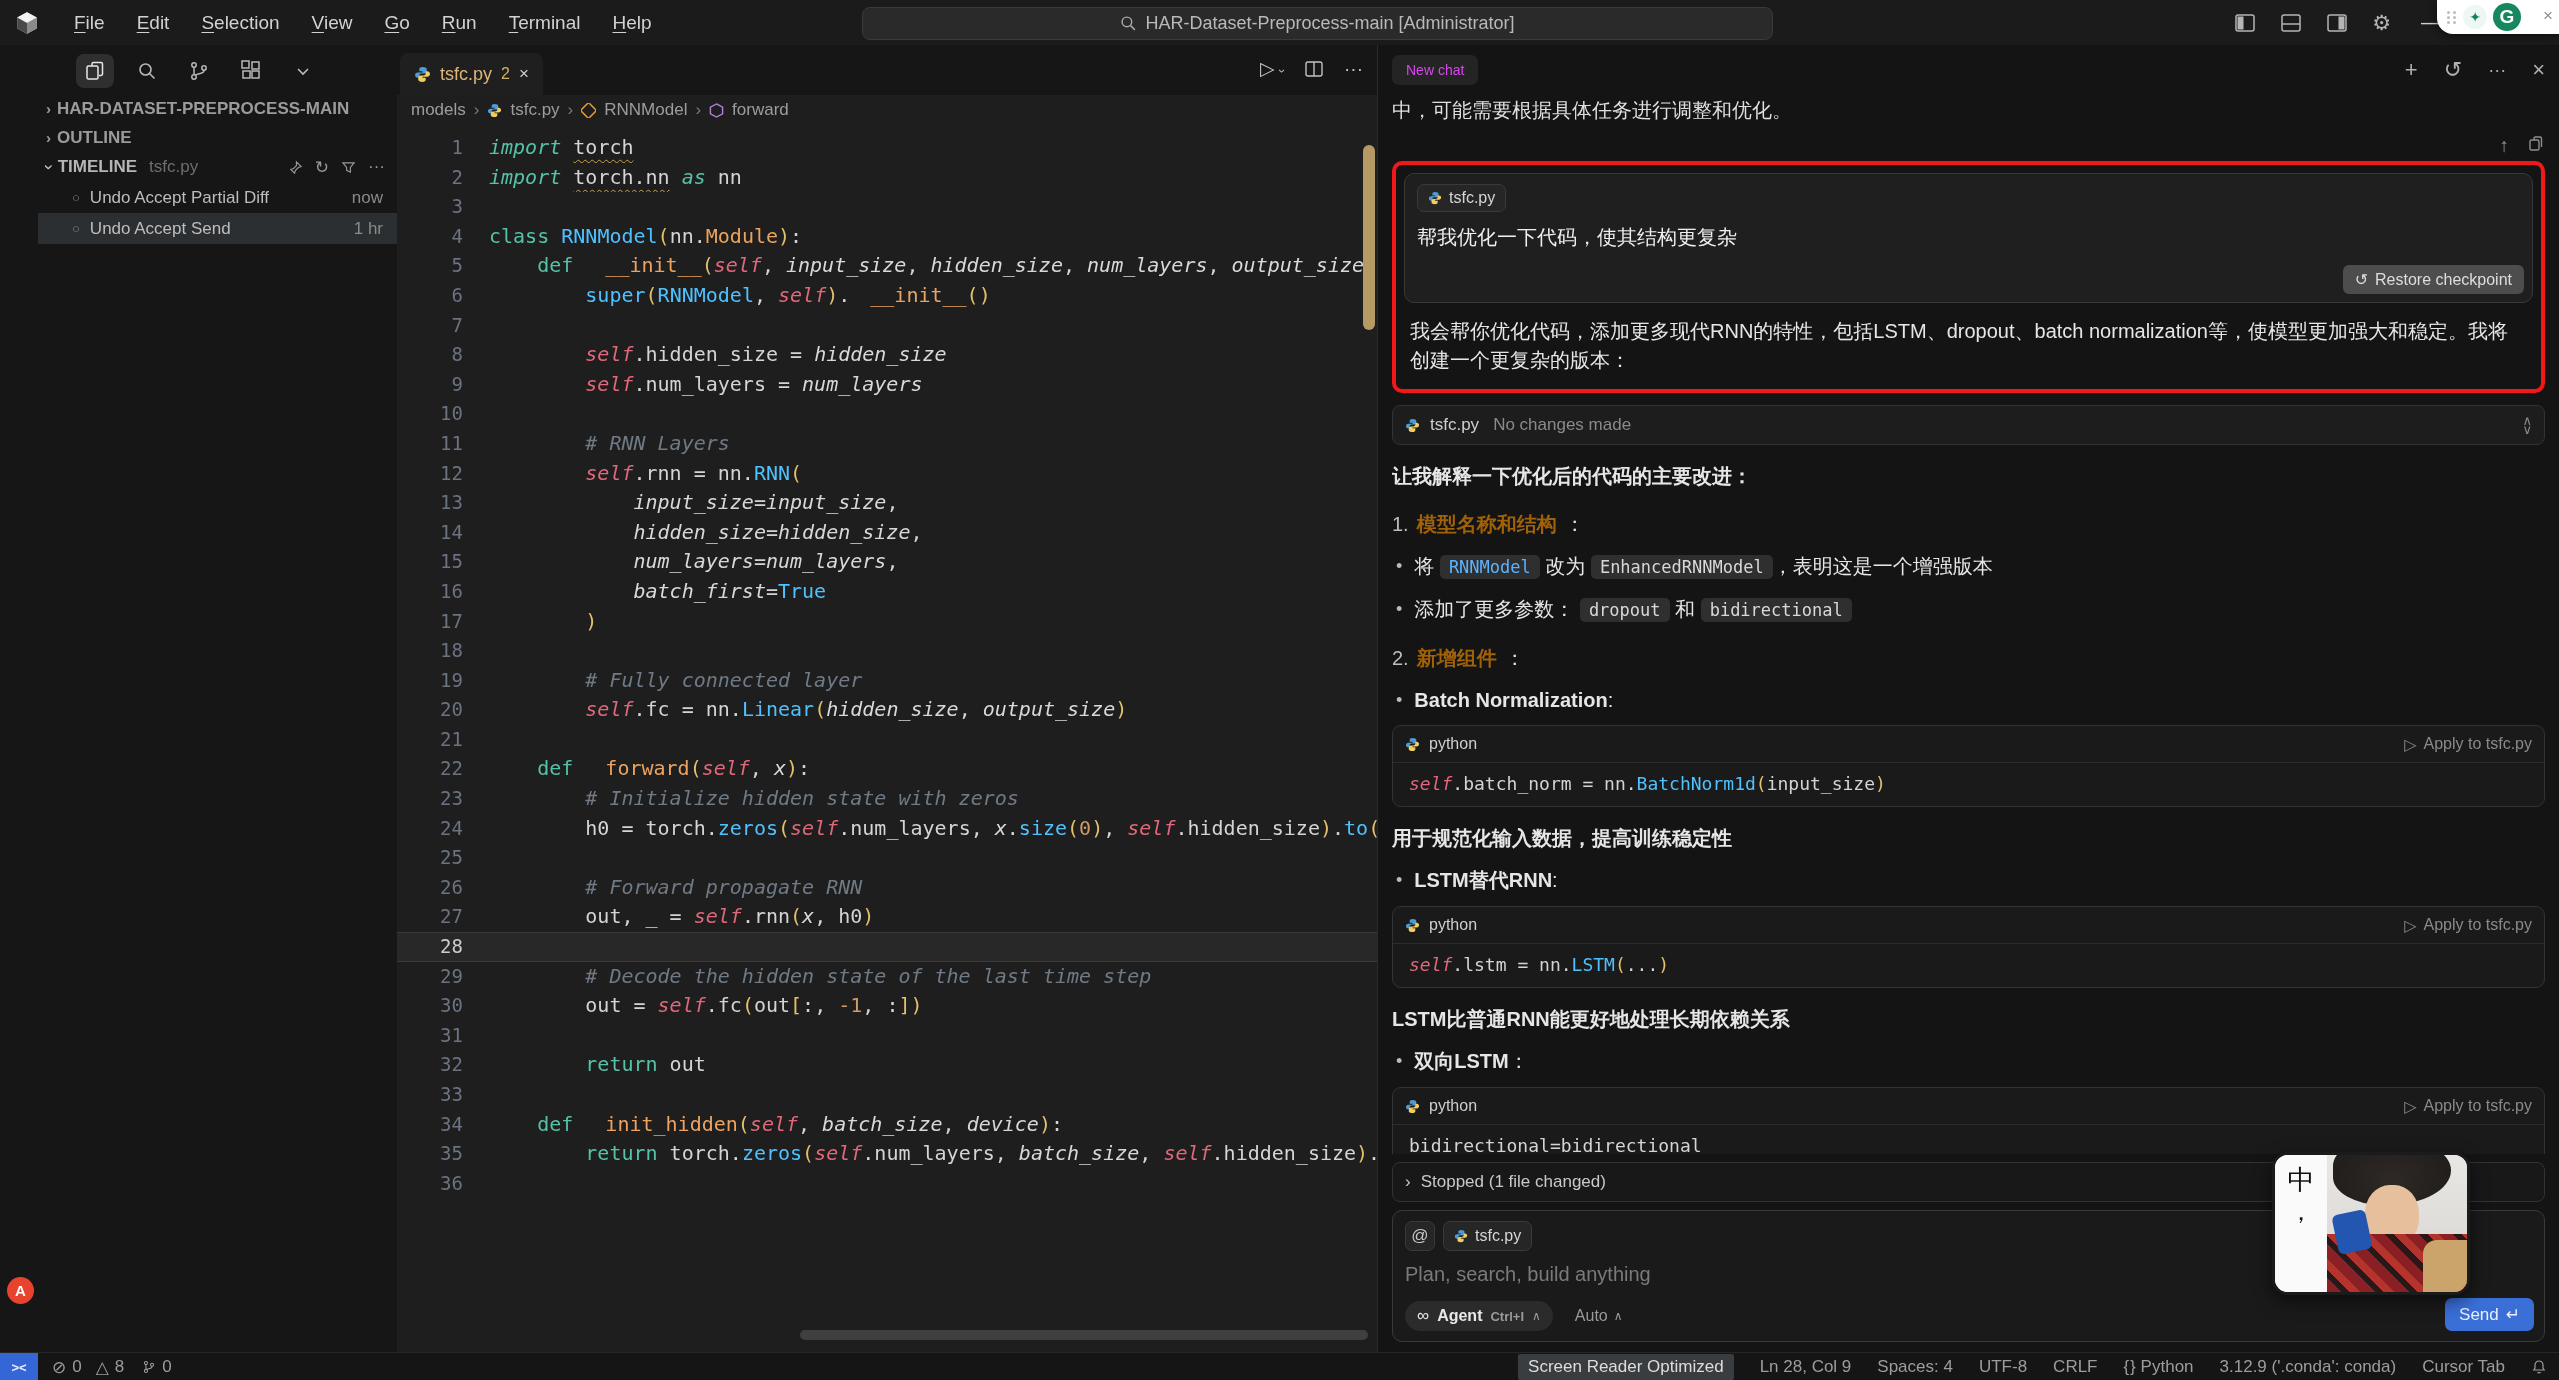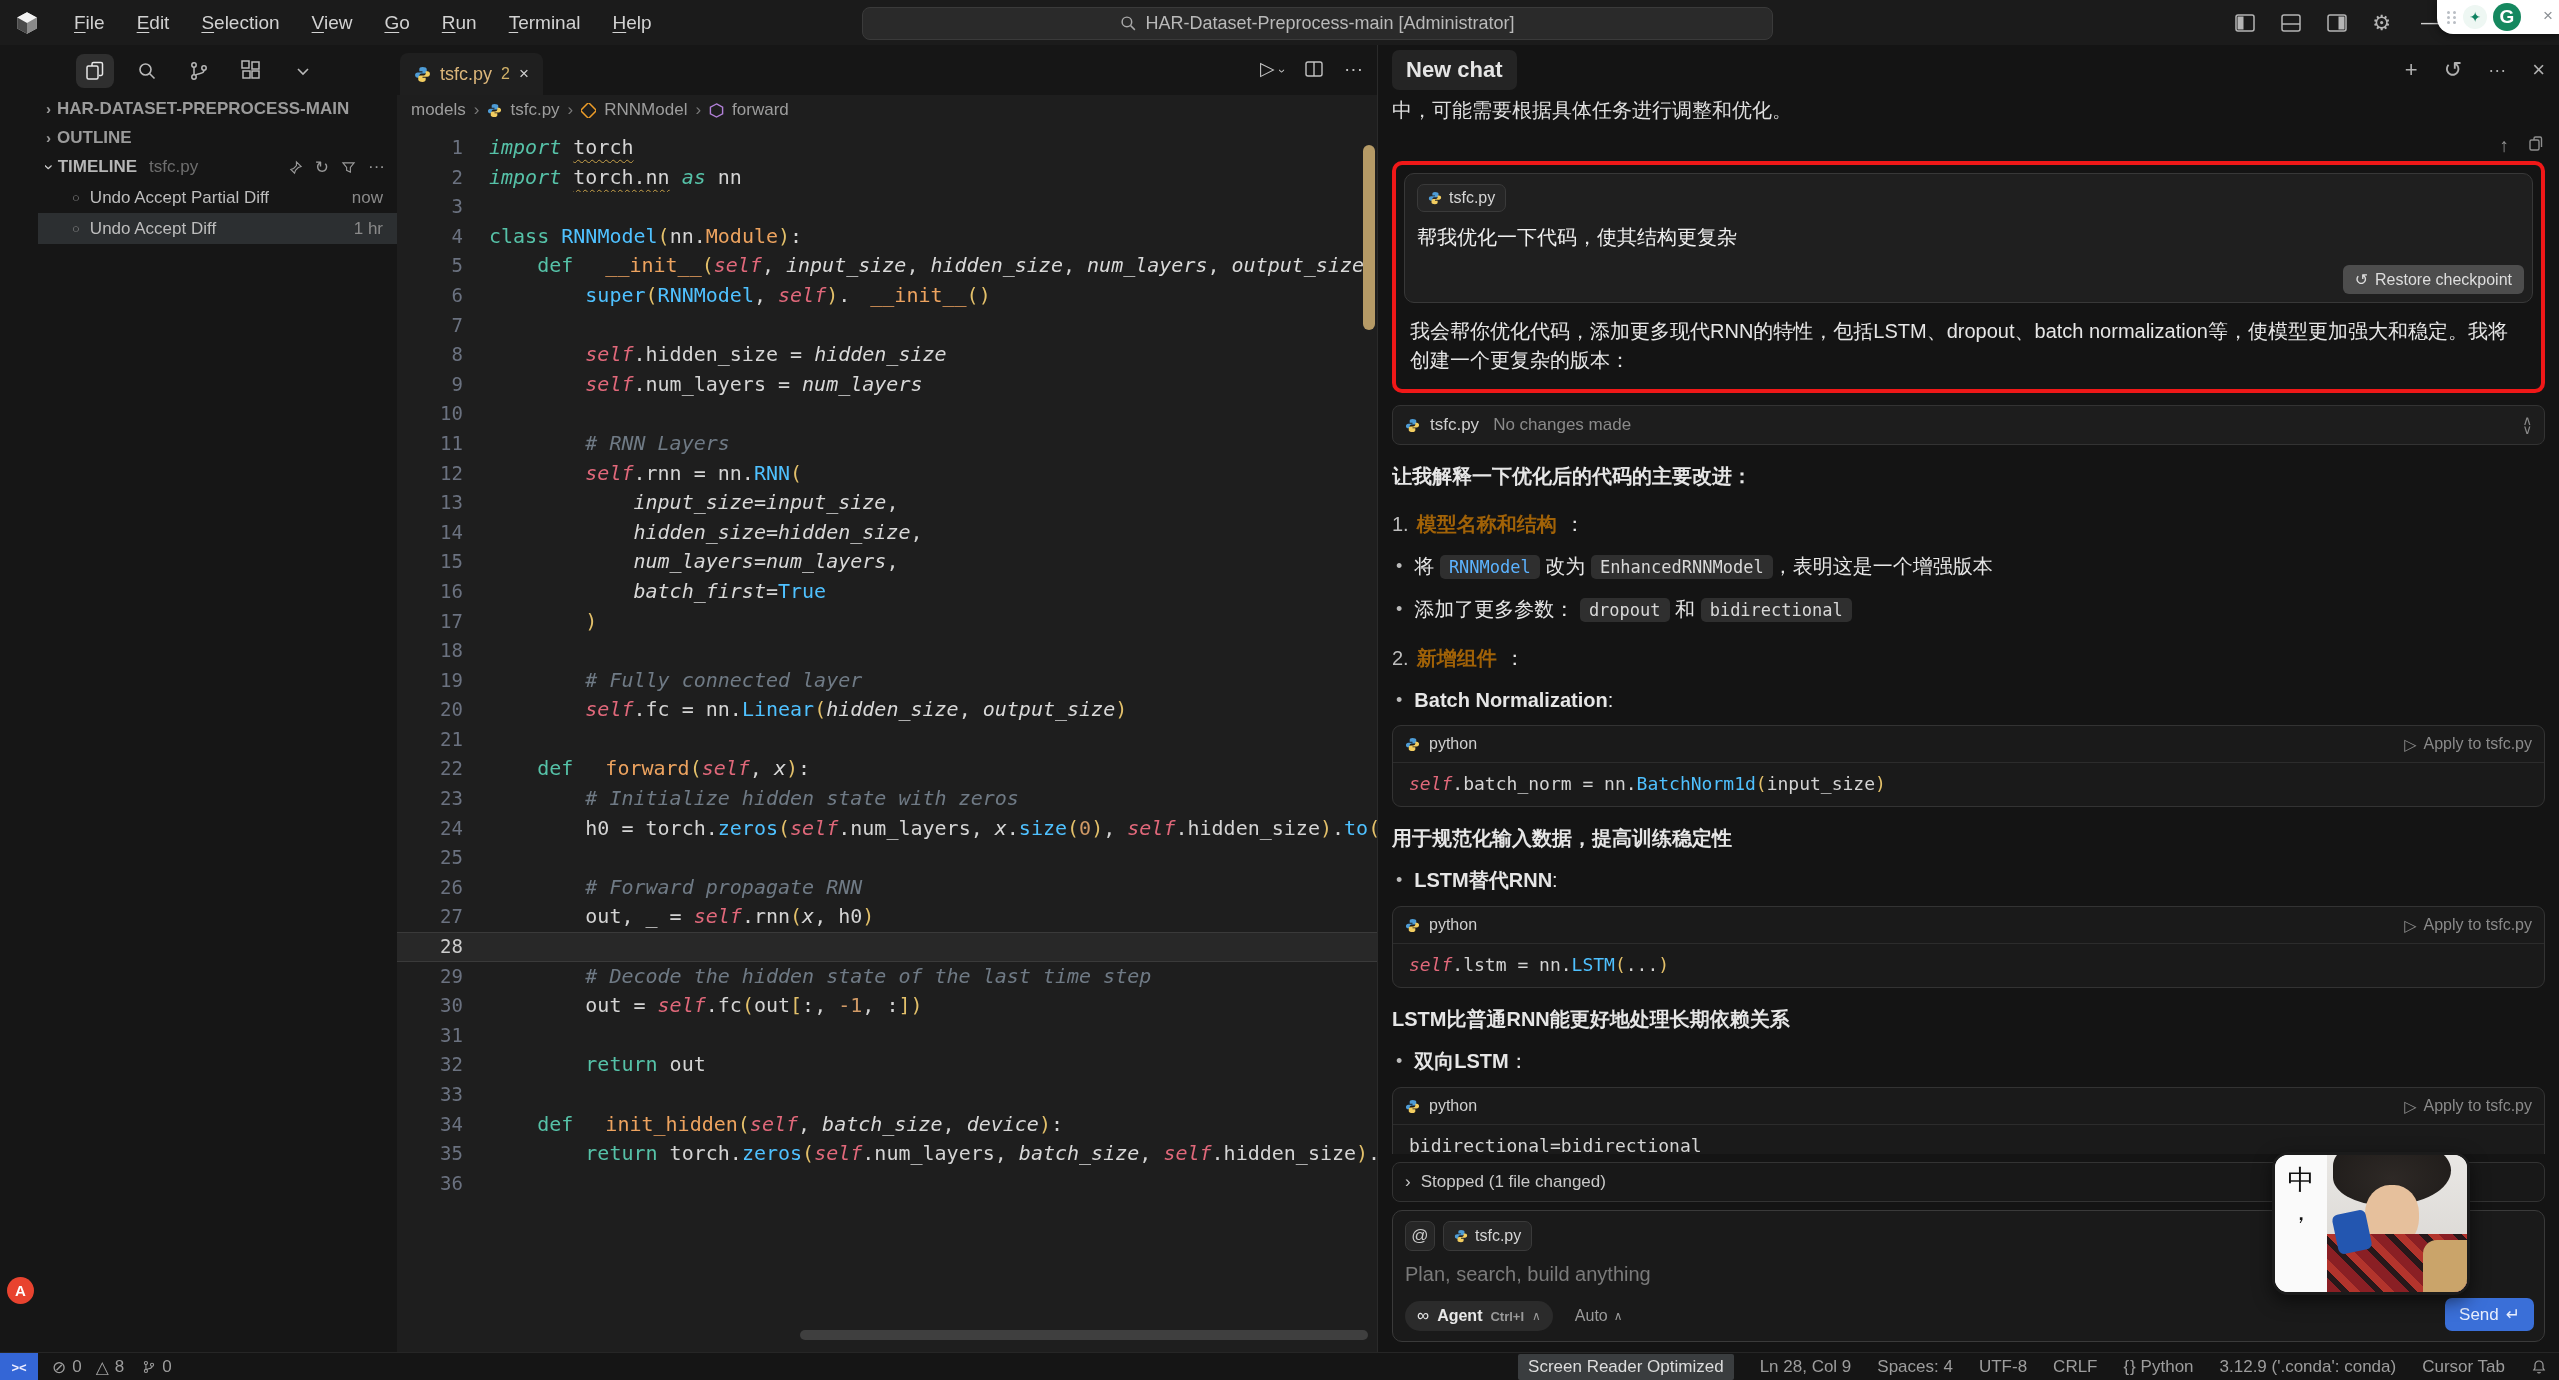--- a/index.html
+++ b/index.html
@@ -76,21 +76,21 @@
   .t.p{color:#e3c06a;}
   .t.n{color:#d19a66;}
   .t.b{color:#4fc1ff;}
   .t.sq{text-decoration:underline wavy #c8a24a;text-decoration-thickness:1px;text-underline-offset:5px;}
   .vthumb{position:absolute;right:2px;top:20px;width:12px;height:185px;background:#b59a66;border-radius:6px;}
   .hthumb{position:absolute;left:403px;bottom:12px;width:568px;height:10px;background:#3f3f3f;border-radius:5px;}
 
   
   .chat{flex:1;background:#141414;border-left:1px solid #2a2a2a;position:relative;display:flex;flex-direction:column;font-size:20px;color:#e6e6e6;}
   .chat-header{height:50px;display:flex;align-items:center;padding:0 14px;flex:none;}
-  .chat-tab{background:#242424;border-radius:7px;padding:7px 14px;font-size:22px;font-weight:bold;color:#e5e5e5;}
+  .chat-tab{background:#242424;border-radius:7px;padding:7px 14px;font-size:14px;font-weight:normal;color:#d946ef;}
   .chat-hicons{margin-left:auto;display:flex;gap:26px;color:#b0b0b0;font-size:22px;align-items:center;}
   .chat-scroll{flex:1;overflow:hidden;padding:0 14px;}
   .clip-line{margin-top:2px;height:24px;overflow:hidden;color:#dfdfdf;}
   .msg-actions{display:flex;justify-content:flex-end;gap:18px;color:#8f8f8f;margin-top:14px;height:20px;font-size:19px;}
   .red-box{margin-top:6px;border:4px solid #f01818;border-radius:10px;padding:8px;}
   .user-card{background:#1f1f1f;border:1px solid #383838;border-radius:10px;padding:10px 12px;height:130px;position:relative;box-sizing:border-box;}
   .chip{display:inline-flex;align-items:center;gap:7px;background:#262626;border:1px solid #3a3a3a;border-radius:7px;
     padding:4px 10px;font-size:16px;color:#d6d6d6;}
   .user-msg{margin-top:12px;color:#efefef;}
   .restore-btn{position:absolute;right:8px;bottom:8px;background:#4d4d4d;border-radius:6px;padding:5px 12px;font-size:16px;color:#dedede;display:flex;gap:7px;align-items:center;}
@@ -279,21 +279,21 @@
         </span>
       </div>
       <div id="timeline-items">
           <div class="tl-item">
             <span class="dot">○</span>
             <span>Undo Accept Partial Diff</span>
             <span class="when">now</span>
           </div>
           <div class="tl-item sel">
             <span class="dot">○</span>
-            <span>Undo Accept Diff</span>
+            <span>Undo Accept Send</span>
             <span class="when">1 hr</span>
           </div>
         </div>
     </aside>
 
     <section class="editor">
       <div class="tabbar">
         <div class="tab">
           <span class="pyic">
             <svg width="17" height="17" viewBox="0 0 16 16">

